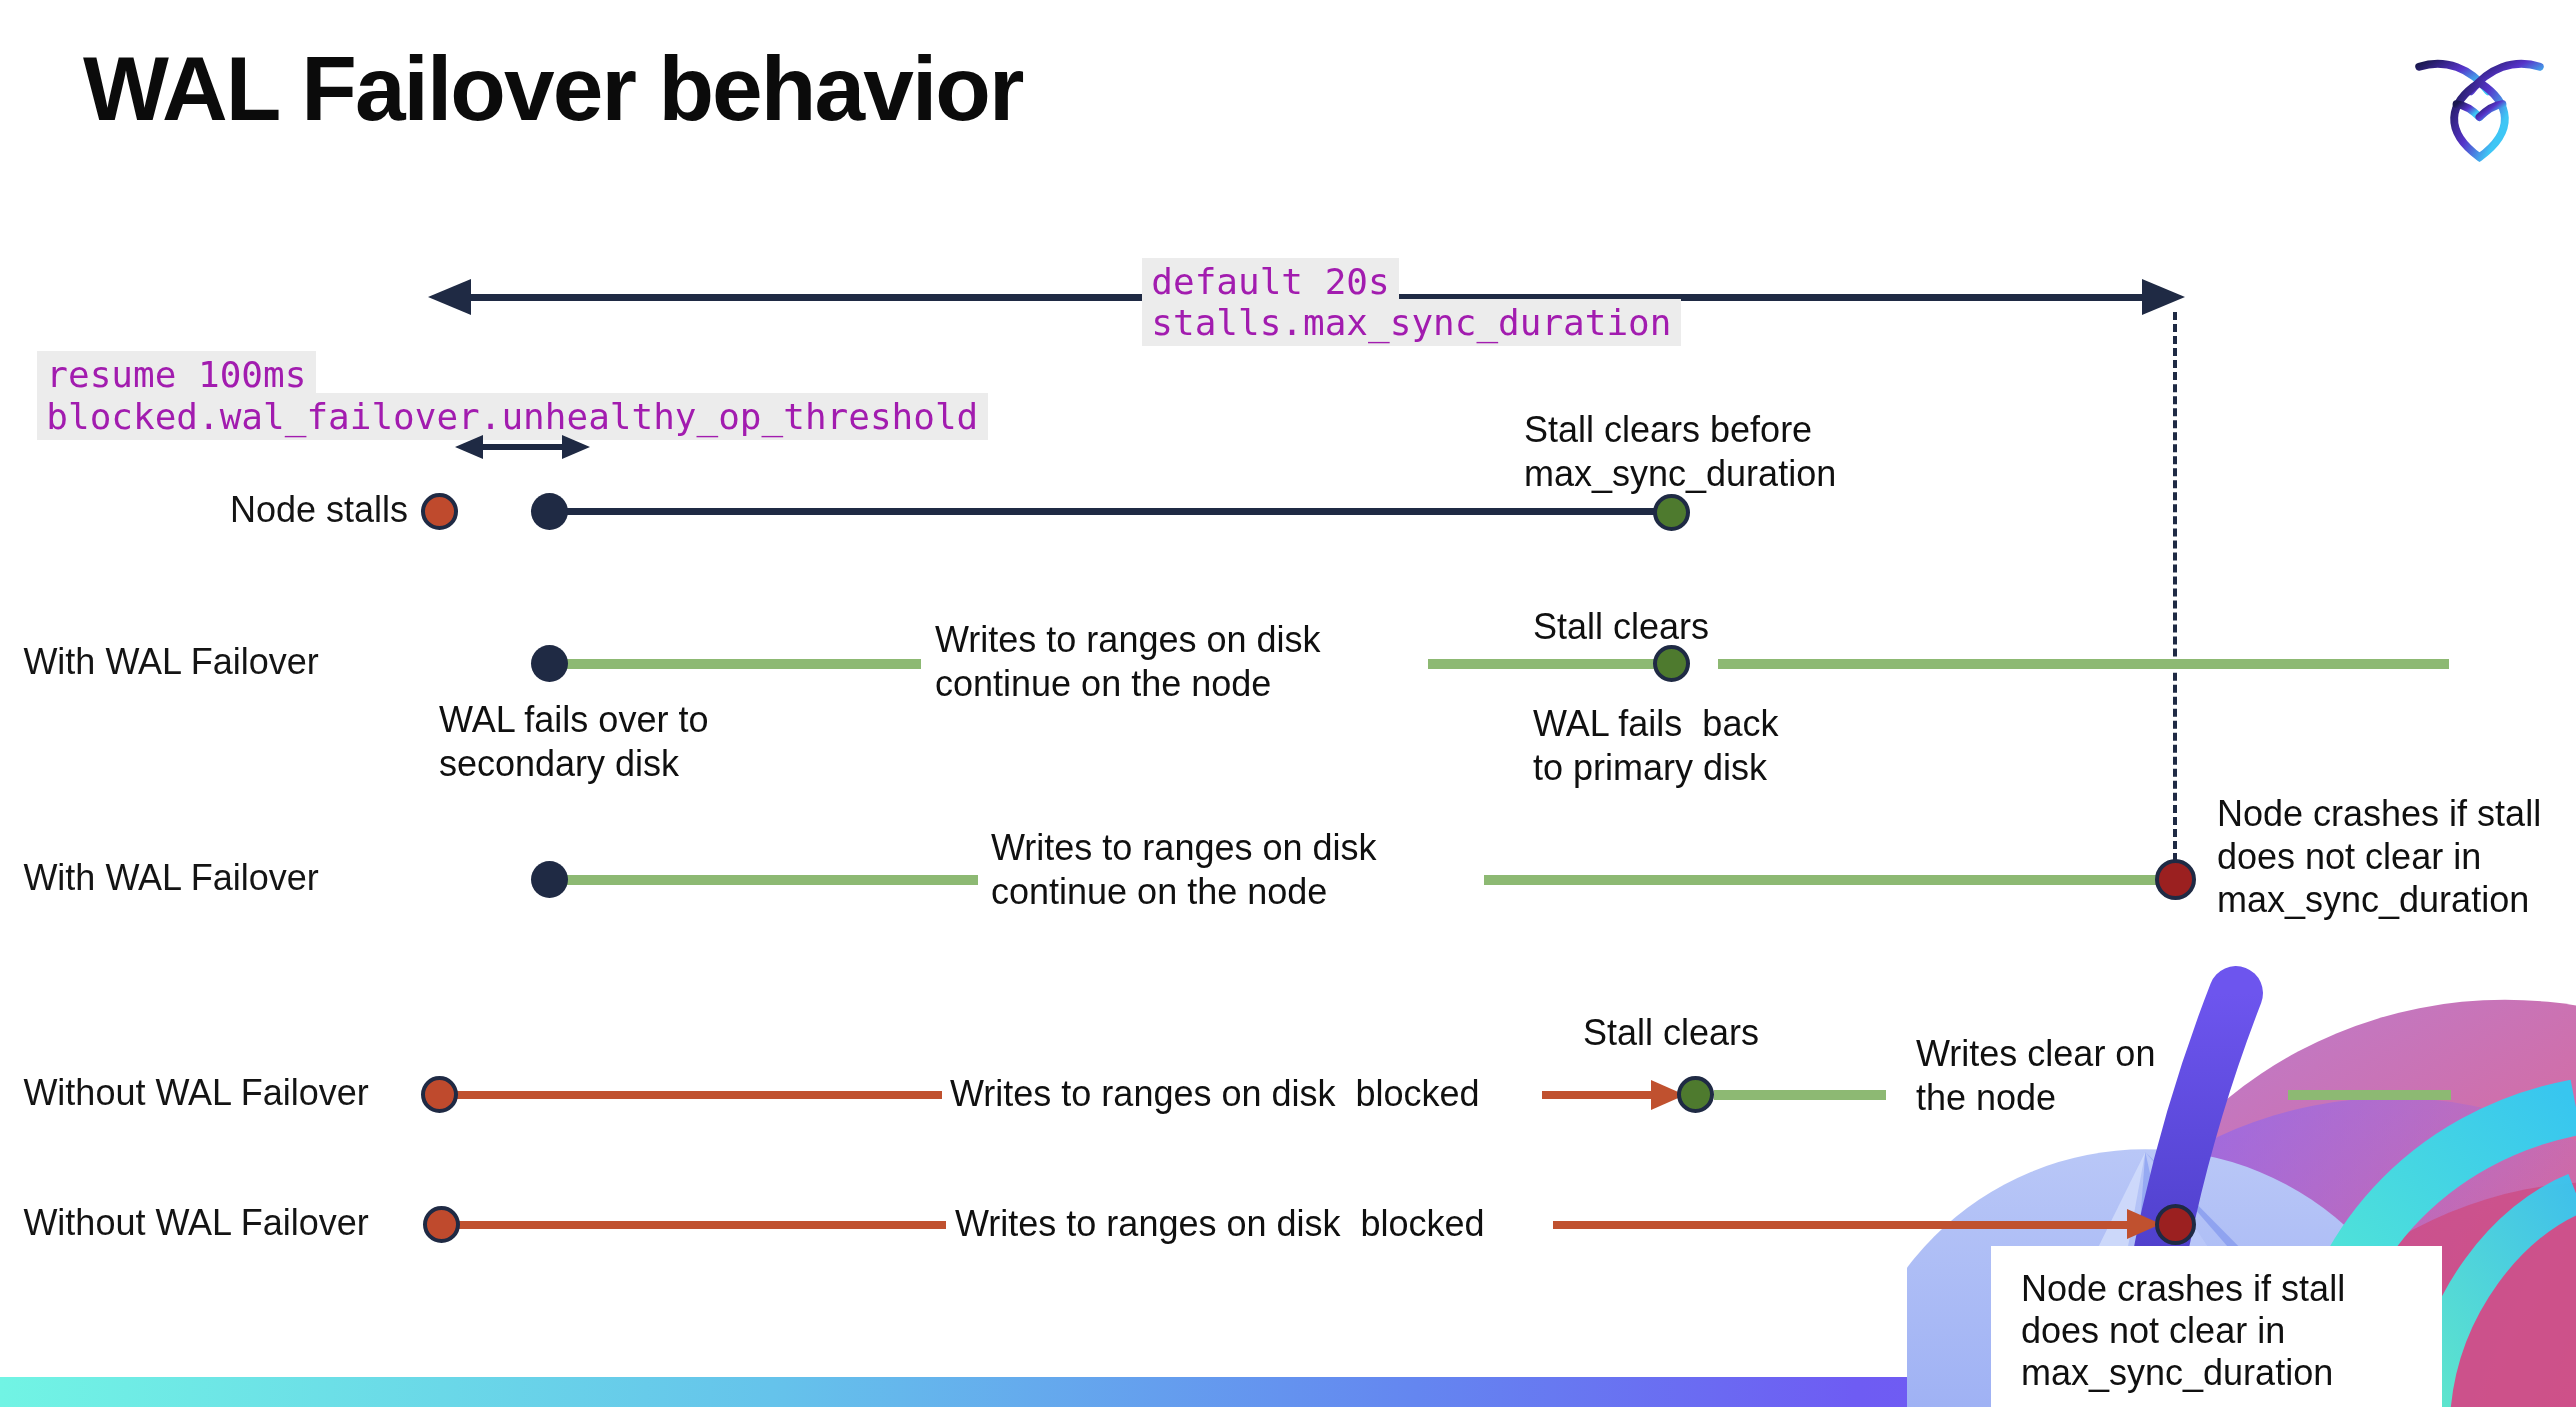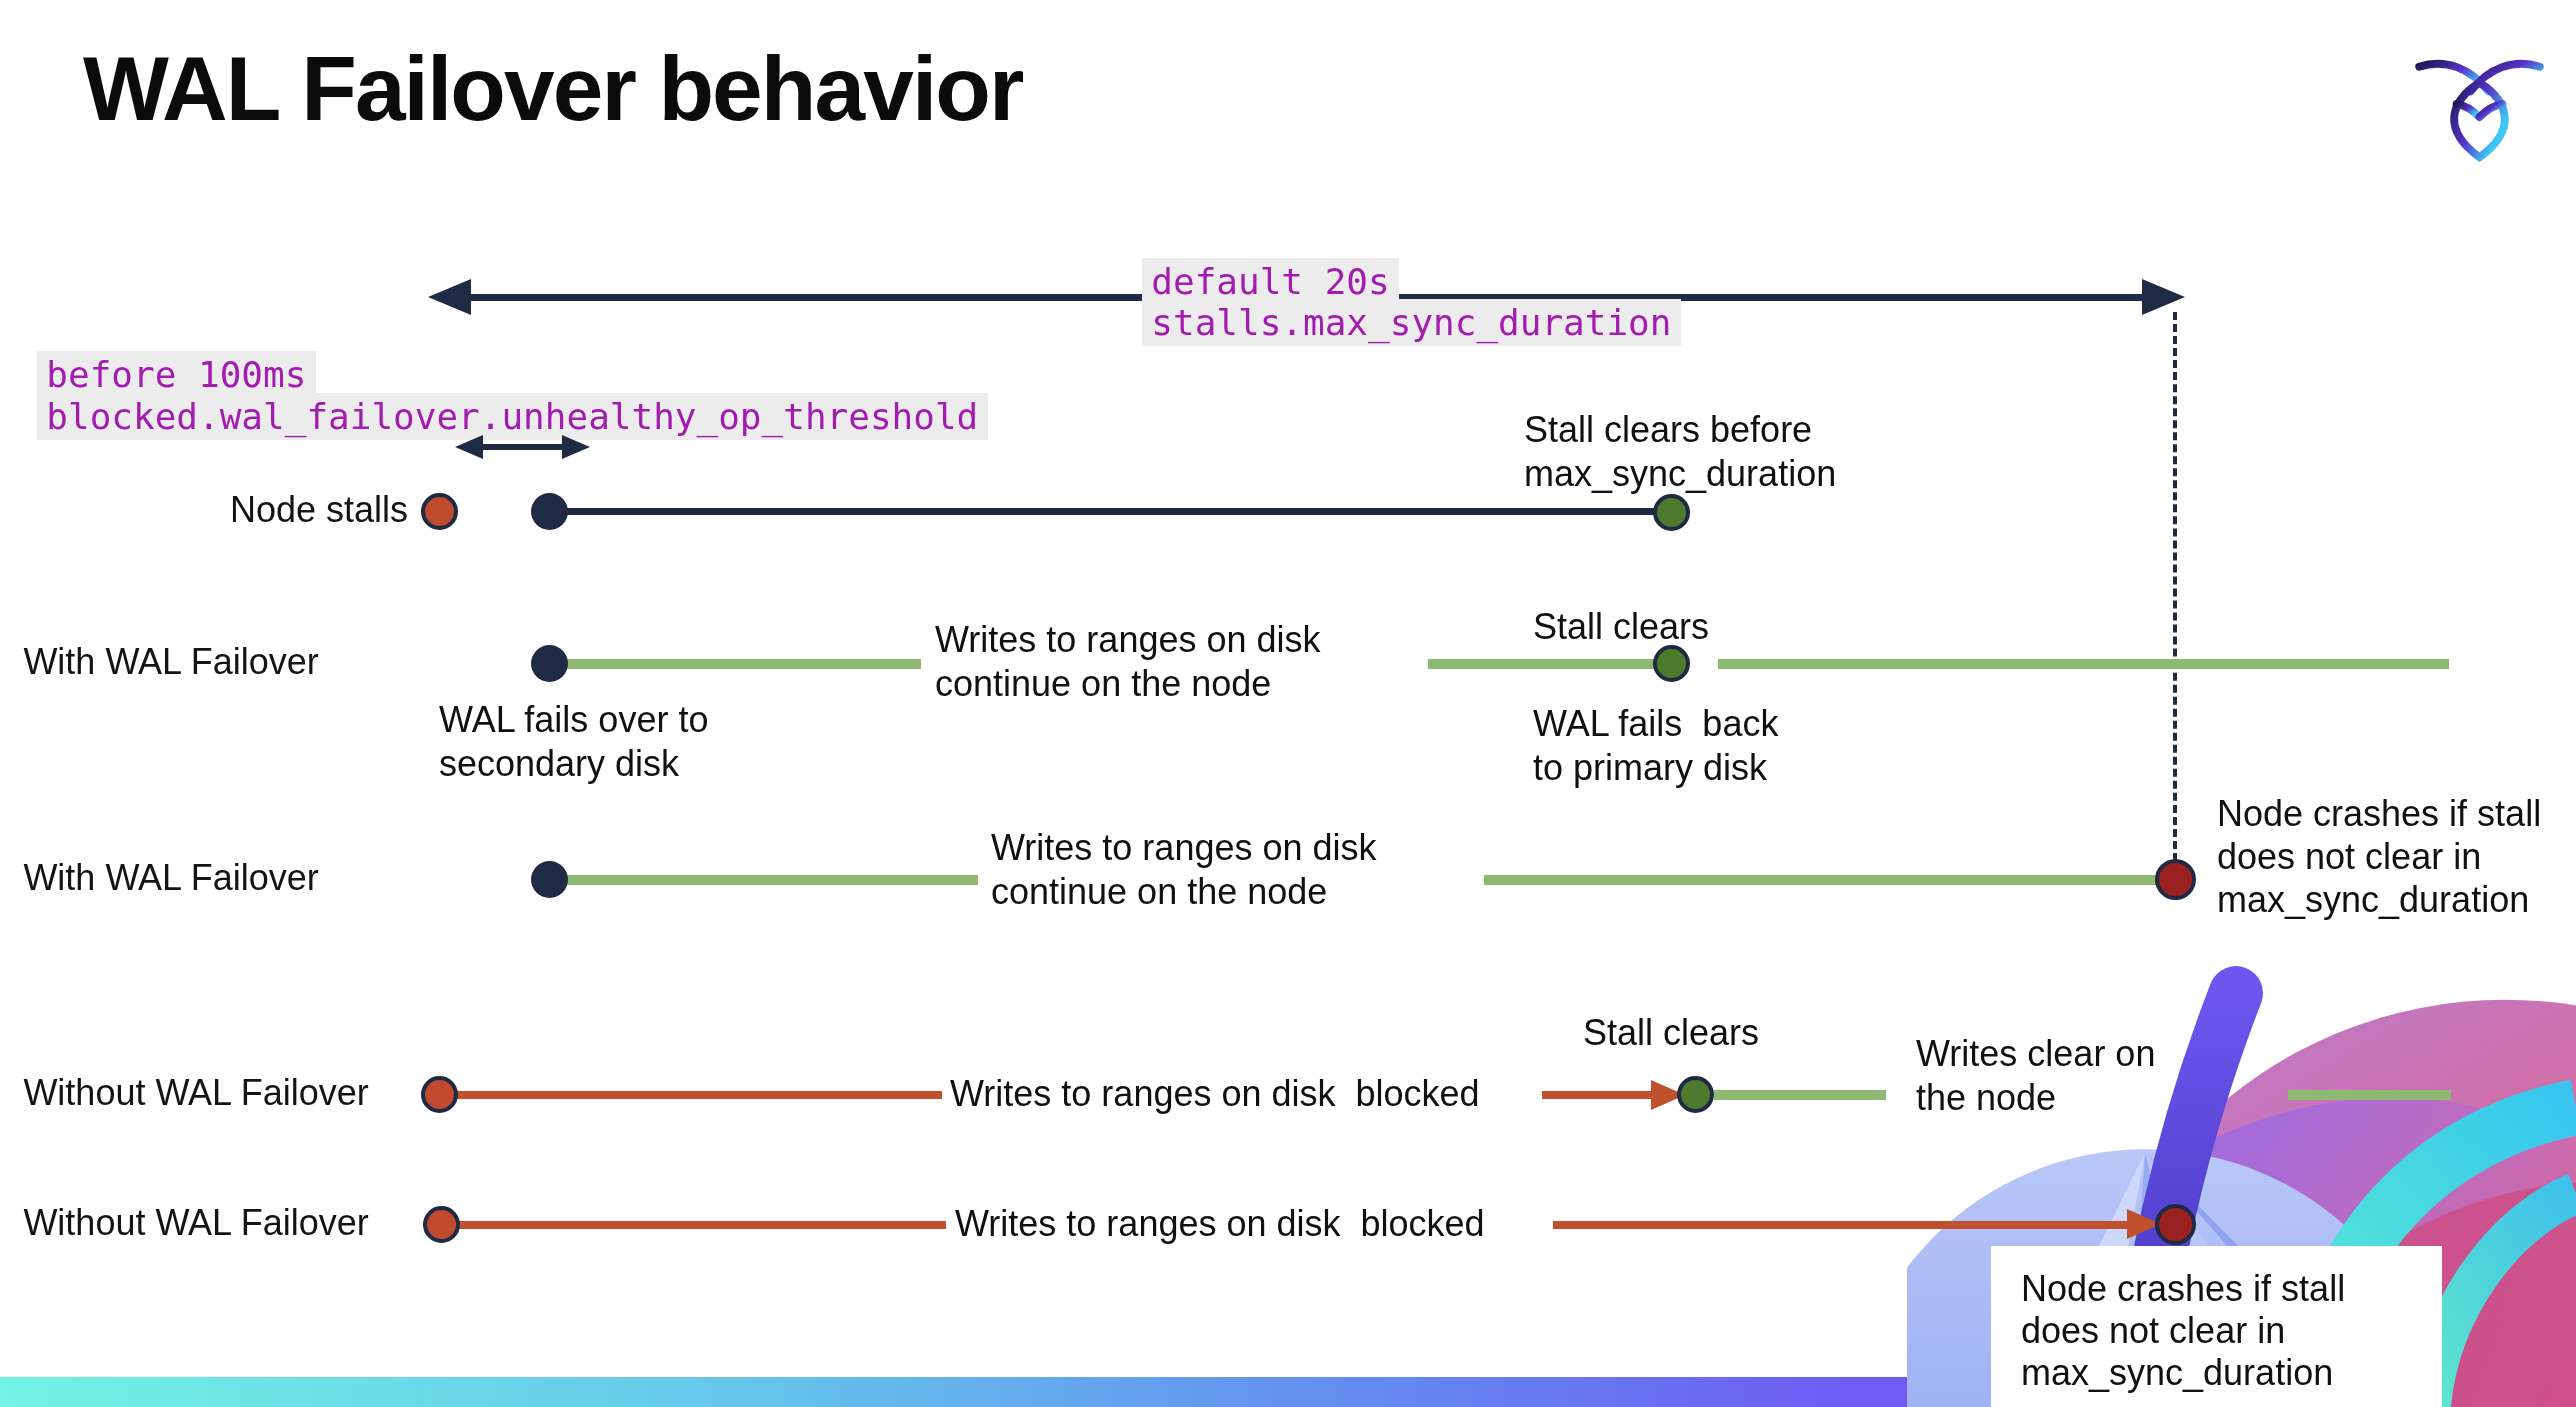--- a/index.html
+++ b/index.html
@@ -116,21 +116,21 @@
       <path d="M50,46 Q58,38 66,37"></path>
     </g>
   </svg>
 
   <div class="abs hline" style="left:467px;top:294px;width:1675px;"></div>
   <div class="abs tri tri-left-navy" style="left:428px;top:279px;"></div>
   <div class="abs tri tri-right-navy" style="left:2142px;top:279px;"></div>
   <div class="abs mono z2" style="left:1142px;top:258px;">default 20s</div>
   <div class="abs mono z2" style="left:1142px;top:299px;">stalls.max_sync_duration</div>
 
-  <div class="abs mono z2" style="left:37px;top:351px;">before 100ms</div>
+  <div class="abs mono z2" style="left:37px;top:351px;">resume 100ms</div>
   <div class="abs mono z2" style="left:37px;top:393px;">blocked.wal_failover.unhealthy_op_threshold</div>
   <div class="abs hline" style="left:480px;top:444px;width:82px;height:5.6px;"></div>
   <div class="abs tri tri-left-navy-sm" style="left:455px;top:435px;"></div>
   <div class="abs tri tri-right-navy-sm" style="left:562px;top:435px;"></div>
 
   <div class="abs dashv" style="left:2173px;top:312px;height:561px;"></div>
 
   <div class="abs row-label" style="left:230px;top:489px;">Node stalls</div>
   <div class="abs hline" style="left:550px;top:508px;width:1122px;"></div>
   <div class="abs dot dot-red" style="left:421px;top:493px;"></div>

